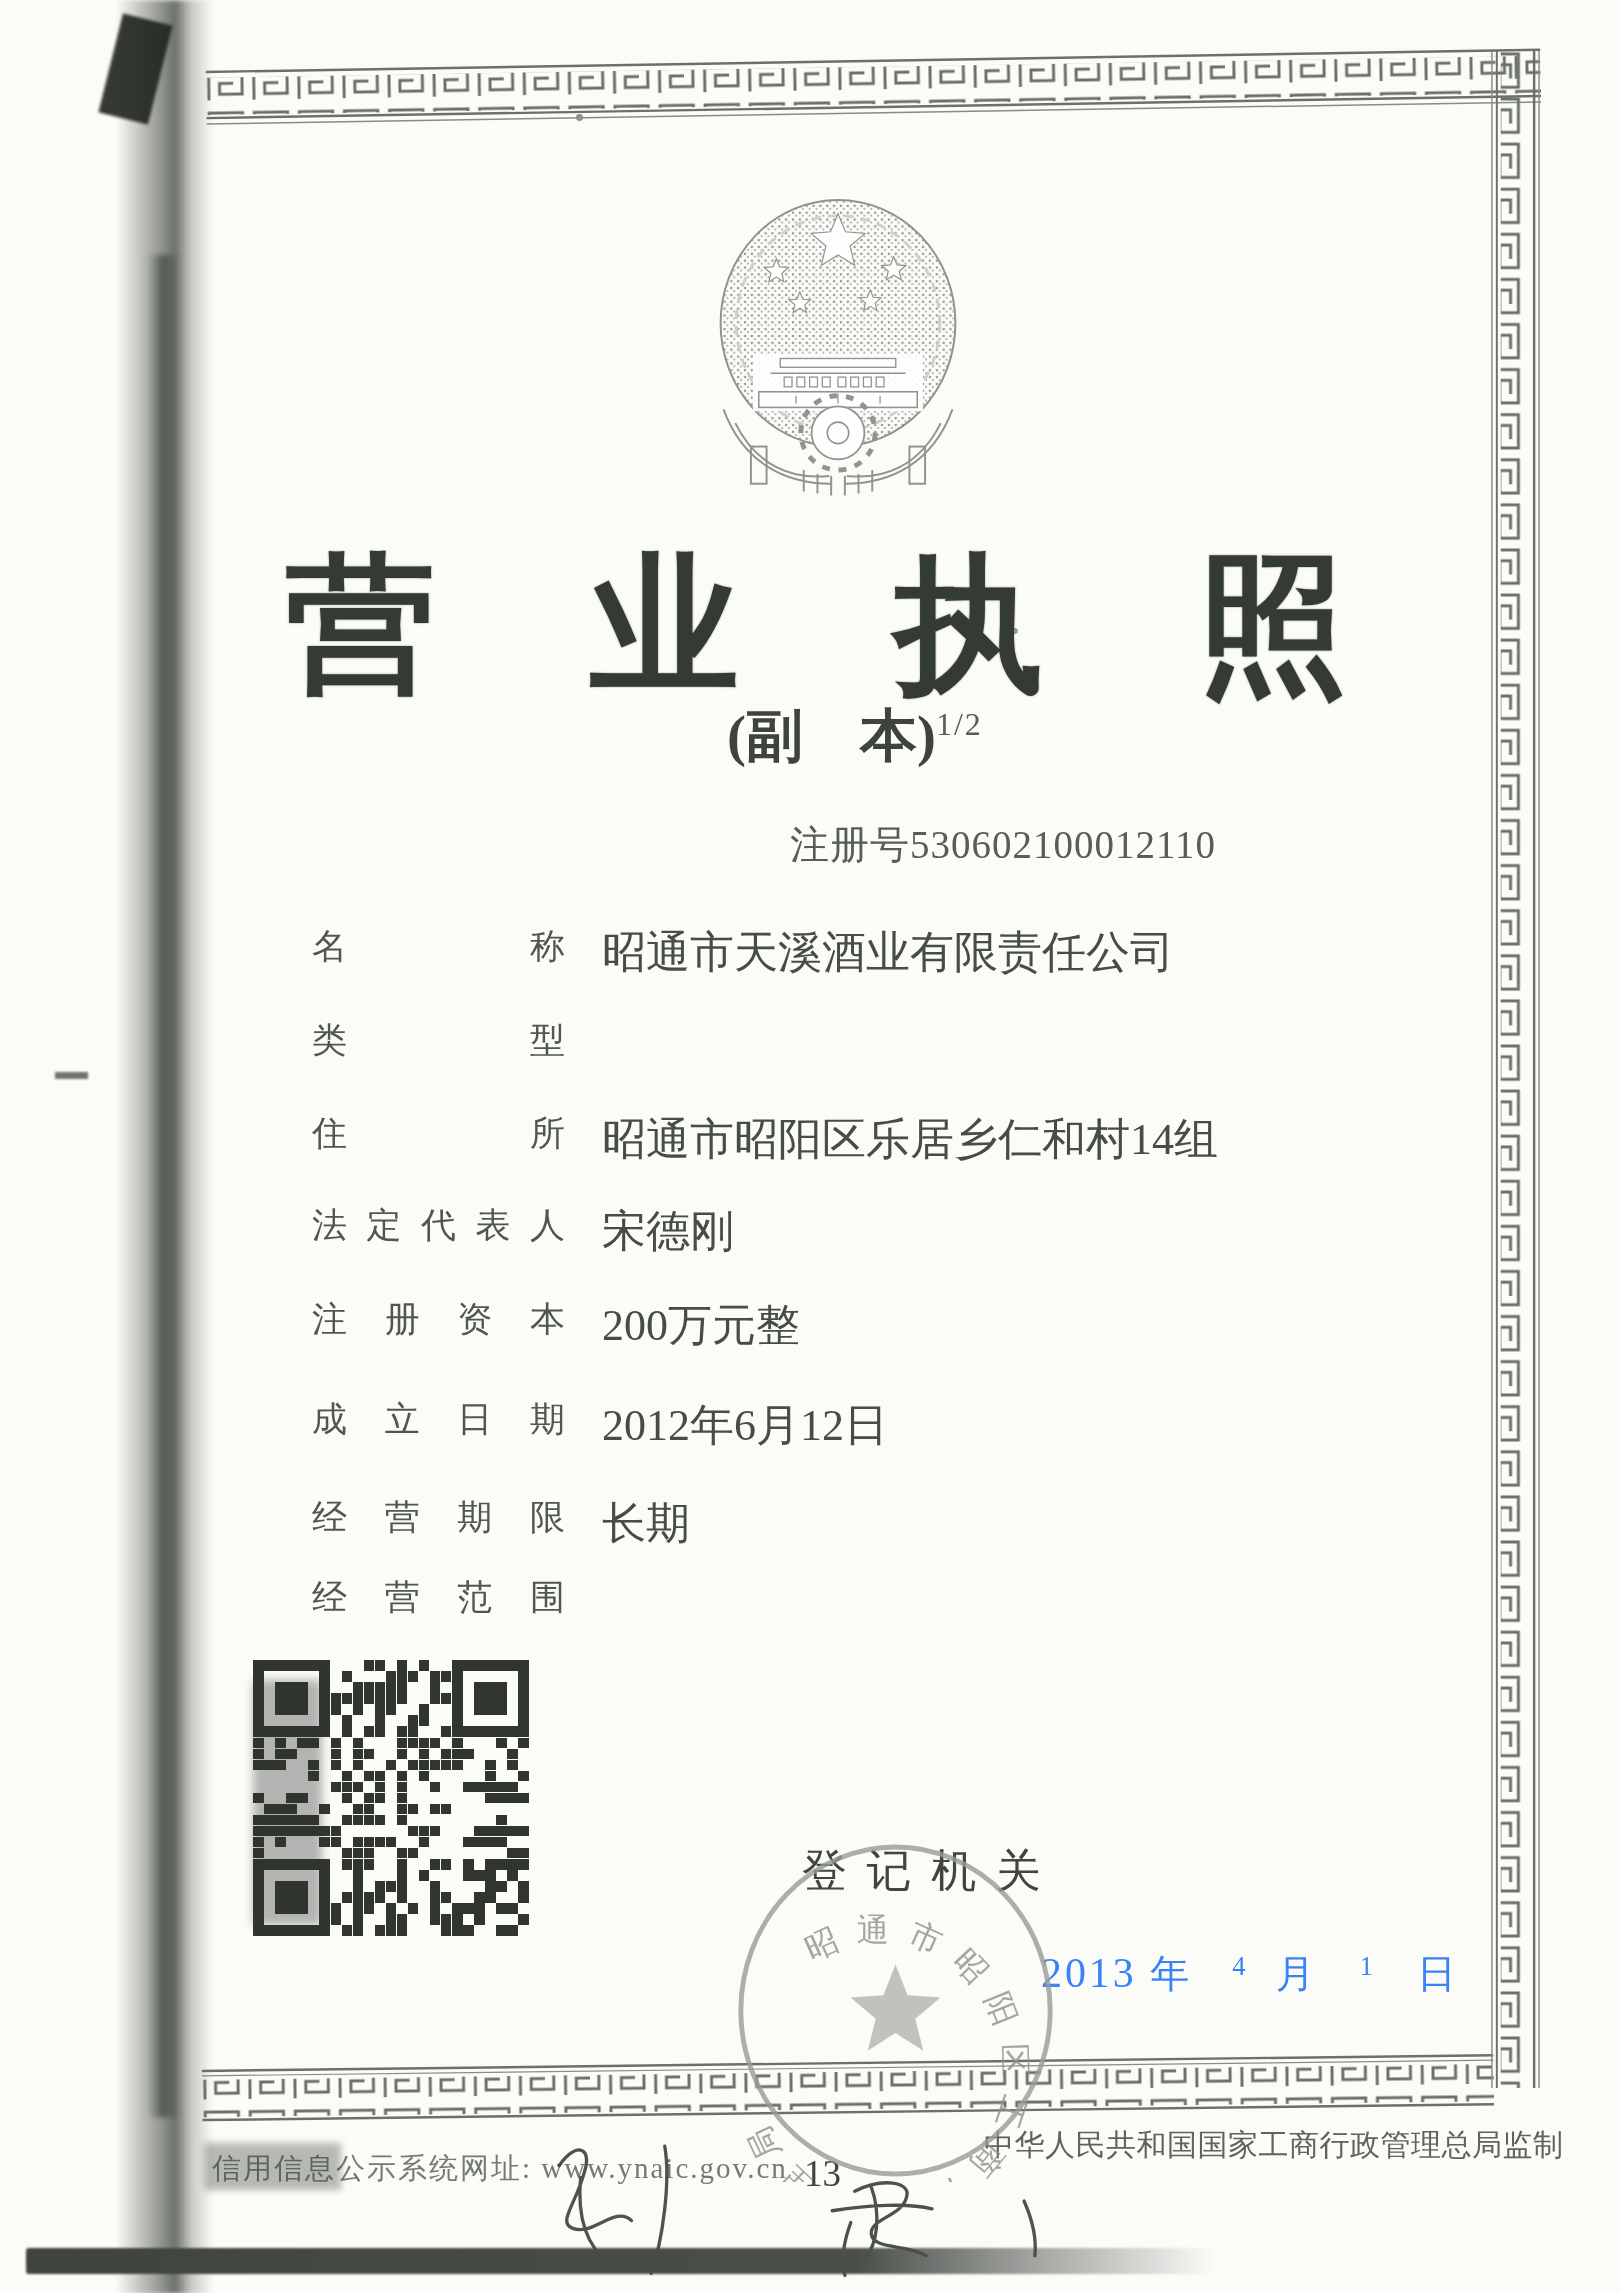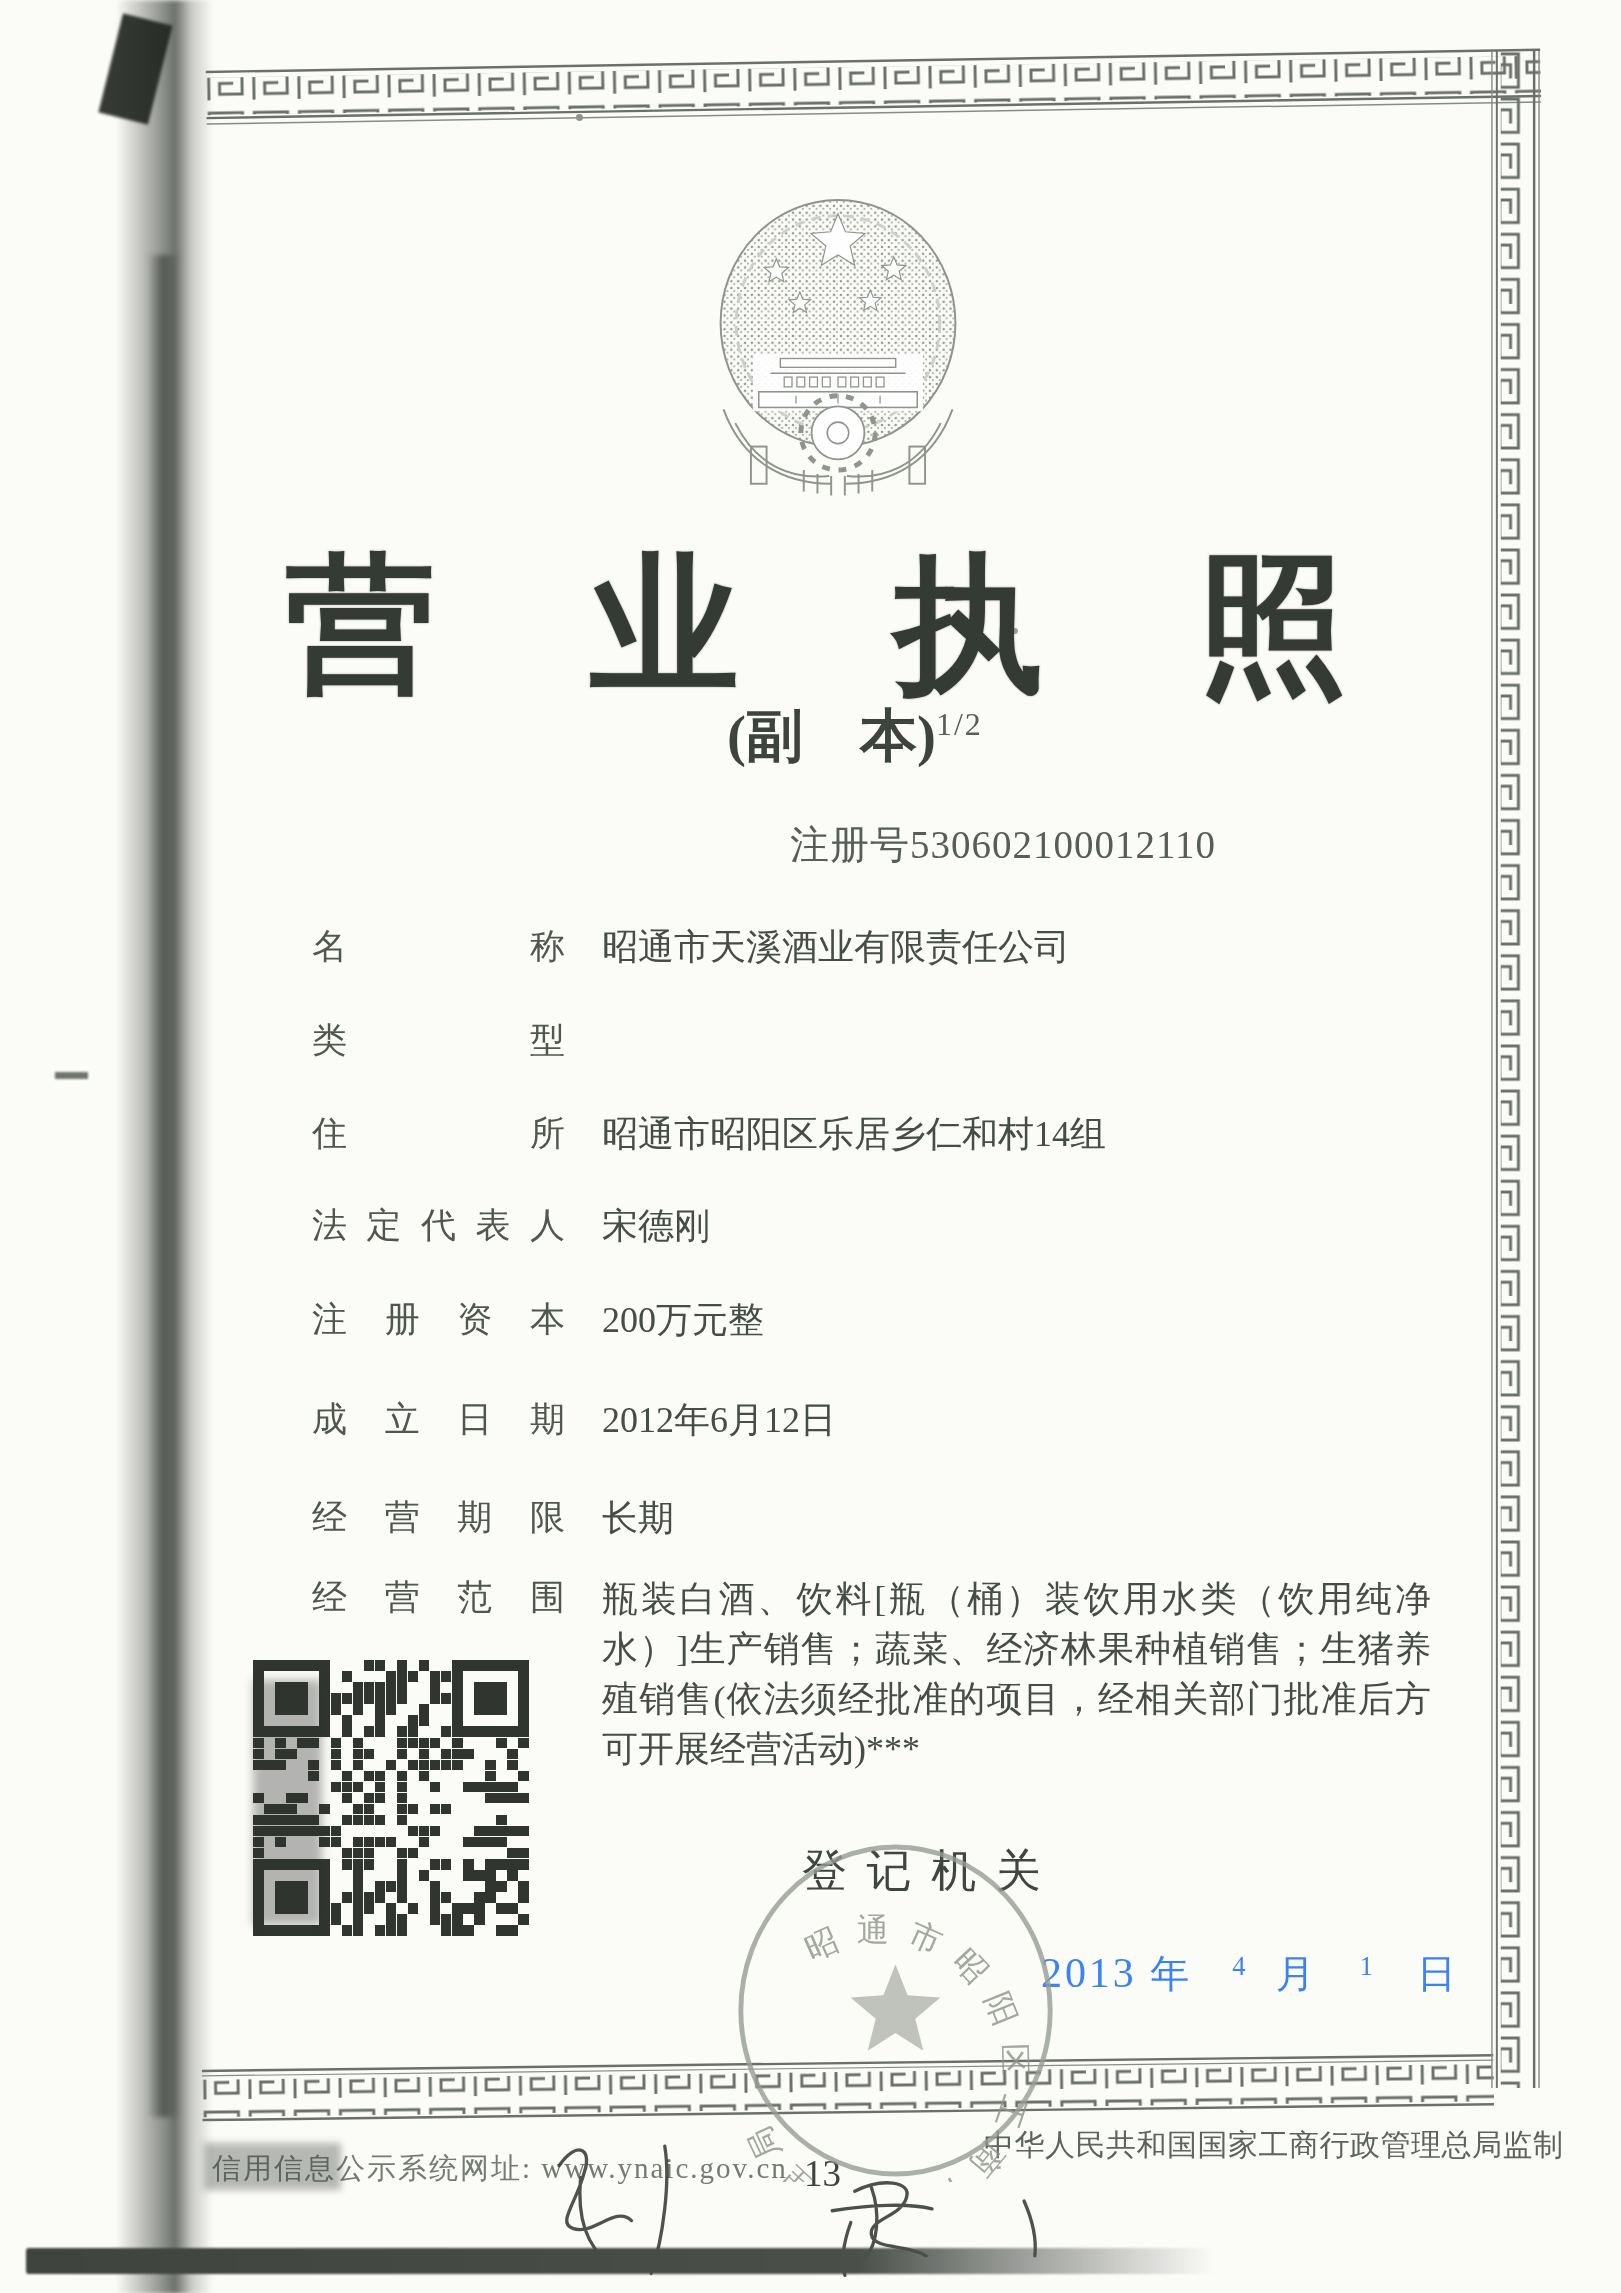--- a/index.html
+++ b/index.html
@@ -48,21 +48,21 @@
     text-shadow:0 0 2px rgba(52,58,52,.55);
   }
   .subtitle{left:727px;top:698px;z-index:8;font-size:57px;font-weight:600;color:#3d433d;white-space:nowrap;}
   .subtitle sup{font-size:32px;font-weight:400;color:#565e57;letter-spacing:2px;}
   .regno{left:790px;top:818px;z-index:8;font-size:39px;color:#565e57;letter-spacing:1px;}
   .field-row{left:312px;z-index:8;display:flex;align-items:flex-start;}
   .field-label{
     width:253px;flex:0 0 253px;font-size:35px;color:#4f574f;
     text-align:justify;text-align-last:justify;text-justify:inter-character;
   }
-  .field-value{margin-left:37px;font-size:36px;color:#454d46;white-space:nowrap;}
+  .field-value{margin-left:37px;font-size:44px;color:#454d46;white-space:nowrap;}
   .field-value.wide{white-space:normal;width:829px;line-height:50px;text-align:justify;}
   .row-1{top:923px;font-family:Liberation Serif, serif;}.row-2{top:1017px;}.row-3{top:1110px;}.row-4{top:1202px;}
   .row-5{top:1296px;justify-content:center;}.row-6{top:1396px;}.row-7{top:1494px;}.row-8{top:1574px;}
   .qr{left:253px;top:1660px;width:276px;height:276px;z-index:9;}
   .qr-smudge{left:253px;top:1680px;width:69px;height:245px;background:rgba(45,50,45,.35);filter:blur(4.9px);z-index:10;}
   .registry{left:802px;top:1841px;z-index:12;font-size:45px;color:#3f4540;letter-spacing:19.6px;white-space:nowrap;}
   .seal{left:733px;top:1839px;width:325px;height:343px;z-index:30;opacity:.8;}
   .issue-date{left:1041px;top:1947px;z-index:14;white-space:nowrap;color:#3b82f6;}
   .issue-date .num{font-size:42px;letter-spacing:2.9px;}
   .issue-date .unit{font-size:39px;}
@@ -193,21 +193,20 @@
 <div class="abs field-row row-6">
   <span class="field-label">成立日期</span>
   <span class="field-value">2012年6月12日</span>
 </div>
 <div class="abs field-row row-7">
   <span class="field-label">经营期限</span>
   <span class="field-value">长期</span>
 </div>
 <div class="abs field-row row-8">
   <span class="field-label">经营范围</span>
-  <span class="field-value wide">瓶装白酒、饮料[瓶（桶）装饮用水类（饮用纯净水）]生产销售；蔬菜、经济林果种植销售；生猪养殖销售(依法须经批准的项目，经相关部门批准后方可开展经营活动)***</span>
 </div>
 
 <svg class="abs qr" id="qr-svg" viewBox="0 0 25 25" shape-rendering="crispEdges">
     <rect x="0.02" y="0.02" width="0.96" height="0.96" fill="#30362f"></rect>
     <rect x="1.02" y="0.02" width="0.96" height="0.96" fill="#30362f"></rect>
     <rect x="2.02" y="0.02" width="0.96" height="0.96" fill="#30362f"></rect>
     <rect x="3.02" y="0.02" width="0.96" height="0.96" fill="#30362f"></rect>
     <rect x="4.02" y="0.02" width="0.96" height="0.96" fill="#30362f"></rect>
     <rect x="5.02" y="0.02" width="0.96" height="0.96" fill="#30362f"></rect>
     <rect x="6.02" y="0.02" width="0.96" height="0.96" fill="#30362f"></rect>

